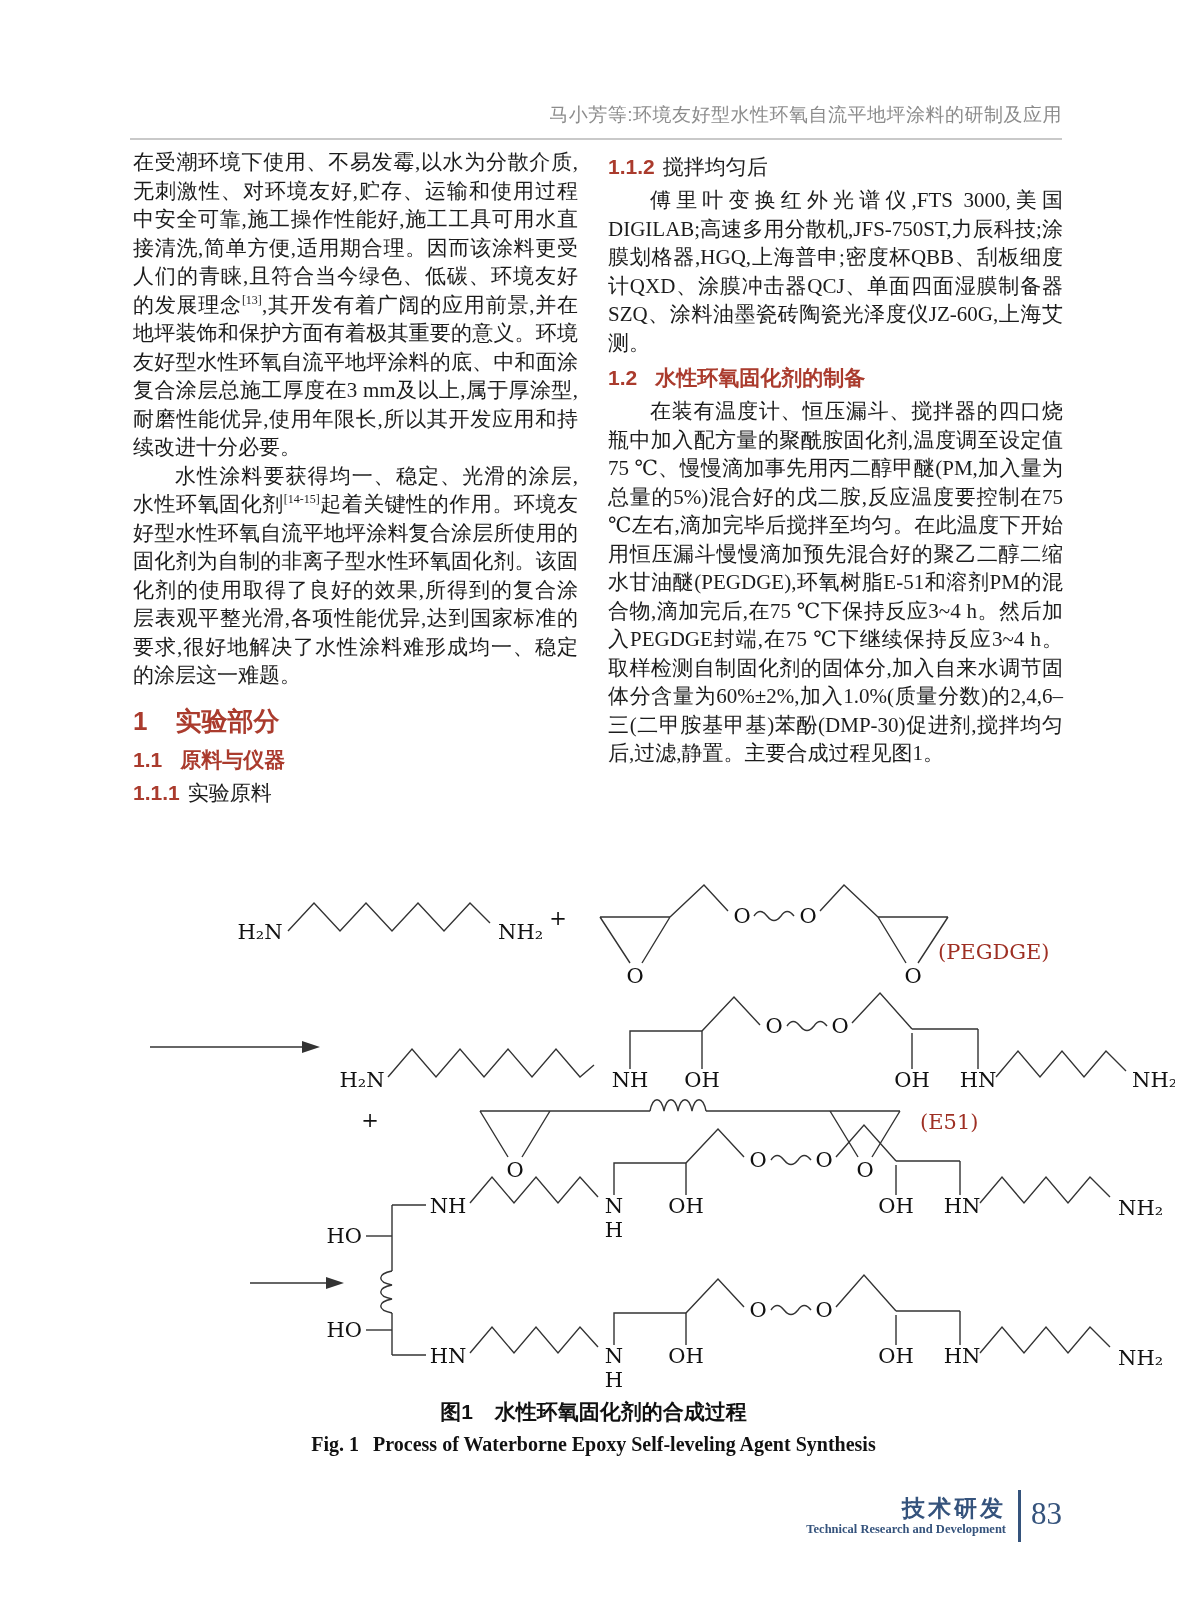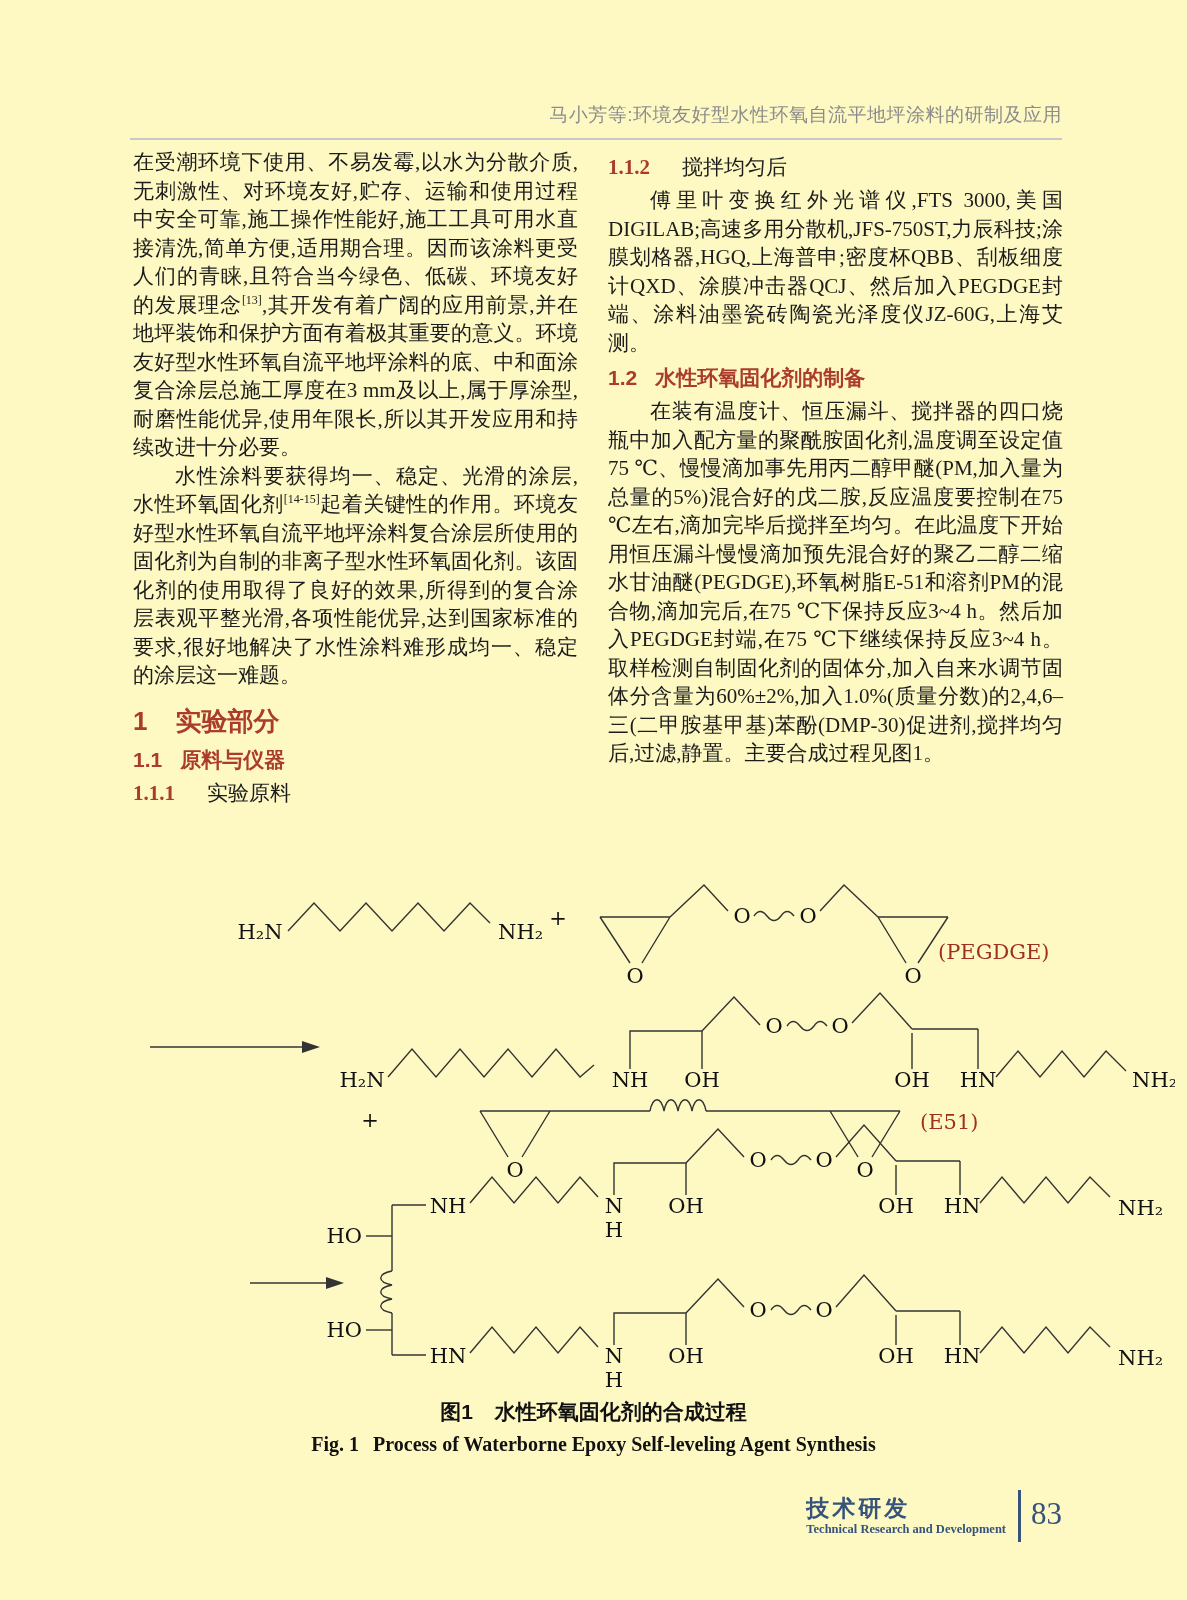--- a/index.html
+++ b/index.html
@@ -1,18 +1,18 @@
 <!DOCTYPE html>
 <html><head>
 <meta charset="utf-8">
 <style>
   html,body { margin:0; padding:0; background:#e8e8e8; }
   .page {
     position:relative; width:1187px; height:1600px; margin:0 auto;
-    background:#fef9c3; overflow:hidden;
+    background:#ffffff; overflow:hidden;
     font-family:"Liberation Serif","DejaVu Serif",serif; color:#1c1c1c;
   }
   .running-head {
     position:absolute; top:102px; right:125px;
     font-size:19px; letter-spacing:0.5px; color:#8c8c8c;
     font-family:"Liberation Sans","DejaVu Sans",sans-serif;
   }
   .head-rule {
     position:absolute; top:138px; left:130px; width:932px; height:2px;
     background:#c9c9c9;
@@ -31,39 +31,39 @@
     font-family:"Liberation Sans","DejaVu Sans",sans-serif; line-height:34px;
   }
   .sec1 .num { margin-right:28px; }
   .sec2 {
     margin:7px 0 6px 0; font-size:21px; font-weight:bold; color:#aa3b2d;
     font-family:"Liberation Sans","DejaVu Sans",sans-serif; line-height:27px;
   }
   .sec2 .num { margin-right:18px; }
   .sec3 { margin:5px 0; font-size:21px; line-height:28px; }
   .sec3 .num {
-    color:#aa3b2d; font-family:Liberation Serif, serif;
-    font-weight:600; margin-right:32px;
+    color:#aa3b2d; font-family:Liberation Sans, sans-serif;
+    font-weight:600; margin-right:8px;
   }
   .sec3 .ttl { color:#1c1c1c; }
   .figure { position:absolute; left:130px; top:875px; width:1045px; height:522px; }
   .figure svg { display:block; }
   .fig-caption { position:absolute; left:0; top:1398px; width:100%; text-align:center; }
   .cap-zh {
     font-family:"Liberation Sans","DejaVu Sans",sans-serif; font-weight:bold;
     font-size:21px; color:#111;
   }
   .cap-zh .cap-label { margin-right:22px; }
   .cap-en {
     margin-top:7px; font-family:"Liberation Serif","DejaVu Serif",serif;
     font-weight:bold; font-size:20px; color:#111;
   }
   .cap-en .cap-label { margin-right:14px; }
   .footer { position:absolute; top:1490px; right:125px; display:flex; align-items:center; }
-  .footer-text { text-align:left; color:#35537c; }
+  .footer-text { text-align:right; color:#35537c; }
   .f-zh {
     font-family:"Liberation Sans","DejaVu Sans",sans-serif; font-weight:bold;
     font-size:23px; letter-spacing:3px; line-height:26px;
   }
   .f-en {
     font-family:"Liberation Serif","DejaVu Serif",serif; font-weight:bold;
     font-size:12.5px; line-height:16px;
   }
   .f-bar { width:3px; height:52px; background:#35537c; margin:0 10px 0 12px; }
   .f-page {
@@ -89,21 +89,21 @@
   <div class="col col-left">
     <p class="noindent"><span>在受潮环境下使用、不易发霉,以水为分散介质,无刺激性、对环境友好,贮存、运输和使用过程中安全可靠,施工操作性能好,施工工具可用水直接清洗,简单方便,适用期合理。因而该涂料更受人们的青睐,且符合当今绿色、低碳、环境友好的发展理念</span><sup>[13]</sup><span>,其开发有着广阔的应用前景,并在地坪装饰和保护方面有着极其重要的意义。环境友好型水性环氧自流平地坪涂料的底、中和面涂复合涂层总施工厚度在3 mm及以上,属于厚涂型,耐磨性能优异,使用年限长,所以其开发应用和持续改进十分必要。</span></p>
     <p><span>水性涂料要获得均一、稳定、光滑的涂层,水性环氧固化剂</span><sup>[14-15]</sup><span>起着关键性的作用。环境友好型水性环氧自流平地坪涂料复合涂层所使用的固化剂为自制的非离子型水性环氧固化剂。该固化剂的使用取得了良好的效果,所得到的复合涂层表观平整光滑,各项性能优异,达到国家标准的要求,很好地解决了水性涂料难形成均一、稳定的涂层这一难题。</span></p>
     <div class="sec1"><span class="num">1</span><span>实验部分</span></div>
     <div class="sec2"><span class="num">1.1</span><span>原料与仪器</span></div>
     <div class="sec3"><span class="num">1.1.1</span><span class="ttl">实验原料</span></div>
   </div>
 
   <div class="col col-right">
     <div class="sec3"><span class="num">1.1.2</span><span class="ttl">搅拌均匀后</span></div>
-    <p>傅里叶变换红外光谱仪,FTS 3000,美国DIGILAB;高速多用分散机,JFS-750ST,力辰科技;涂膜划格器,HGQ,上海普申;密度杯QBB、刮板细度计QXD、涂膜冲击器QCJ、然后加入PEGDGE封端、涂料油墨瓷砖陶瓷光泽度仪JZ-60G,上海艾测。</p>
+    <p>傅里叶变换红外光谱仪,FTS 3000,美国DIGILAB;高速多用分散机,JFS-750ST,力辰科技;涂膜划格器,HGQ,上海普申;密度杯QBB、刮板细度计QXD、涂膜冲击器QCJ、单面四面湿膜制备器SZQ、涂料油墨瓷砖陶瓷光泽度仪JZ-60G,上海艾测。</p>
     <div class="sec2"><span class="num">1.2</span><span>水性环氧固化剂的制备</span></div>
     <p>在装有温度计、恒压漏斗、搅拌器的四口烧瓶中加入配方量的聚酰胺固化剂,温度调至设定值75 ℃、慢慢滴加事先用丙二醇甲醚(PM,加入量为总量的5%)混合好的戊二胺,反应温度要控制在75 ℃左右,滴加完毕后搅拌至均匀。在此温度下开始用恒压漏斗慢慢滴加预先混合好的聚乙二醇二缩水甘油醚(PEGDGE),环氧树脂E-51和溶剂PM的混合物,滴加完后,在75 ℃下保持反应3~4 h。然后加入PEGDGE封端,在75 ℃下继续保持反应3~4 h。取样检测自制固化剂的固体分,加入自来水调节固体分含量为60%±2%,加入1.0%(质量分数)的2,4,6–三(二甲胺基甲基)苯酚(DMP-30)促进剂,搅拌均匀后,过滤,静置。主要合成过程见图1。</p>
   </div>
 
   <div class="figure">
     <svg width="1045" height="522" viewBox="0 0 1045 522">
 
       <g>
         <text class="chem-text" x="130" y="64" text-anchor="middle">H₂N</text>
         <polyline class="chem" points="158,56 184,28 210,56 236,28 262,56 288,28 314,56 340,28 360,48"></polyline>

